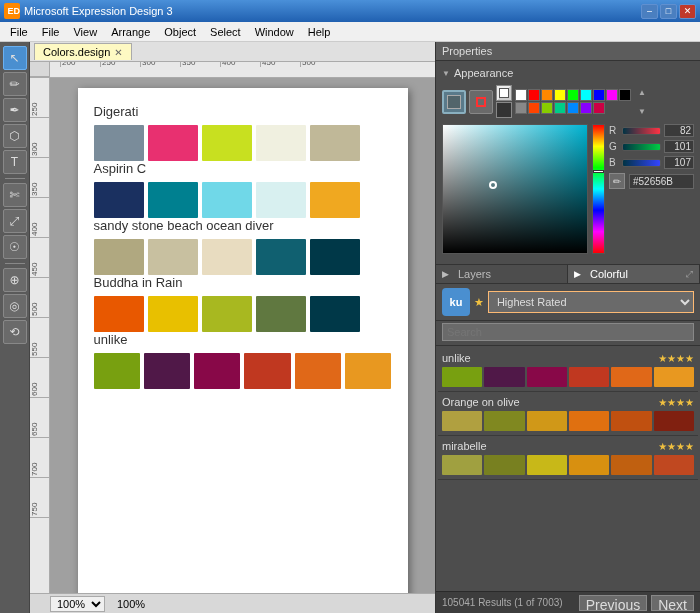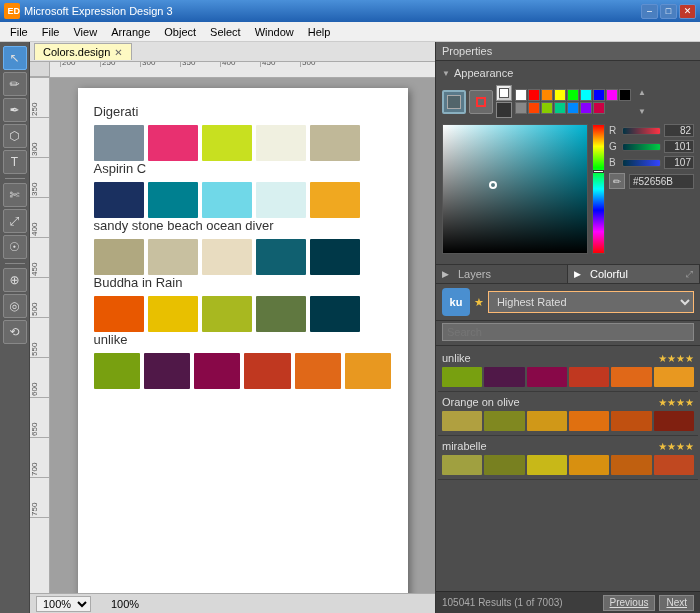--- a/index.html
+++ b/index.html
@@ -132,22 +132,22 @@
     .palette-name { font-size: 13px; color: #333; margin-bottom: 6px; }
     .palette-swatches { display: flex; gap: 4px; }
     .swatch { width: 50px; height: 36px; border-radius: 1px; }
 
     .canvas-bottom-bar {
       height: 20px;
       background: #d8d8d8;
       border-top: 1px solid #aaa;
       display: flex;
       align-items: center;
-      padding: 0 6px;
-      gap: 20px;
+      padding: 0 20px;
+      gap: 12px;
       font-size: 11px;
     }
     .zoom-select {
       background: #f0f0f0;
       border: 1px solid #aaa;
       padding: 0 2px;
       font-size: 11px;
       height: 16px;
     }
 
@@ -399,25 +399,24 @@
       align-items: center;
       justify-content: space-between;
       padding: 0 6px;
     }
     .results-text { color: #aaa; font-size: 10px; }
     .nav-btns { display: flex; gap: 4px; }
     .nav-btn {
       background: #6a6a6a;
       border: 1px solid #888;
       color: #ddd;
-      font-size: 10px;
+      font-size: 14px;
       padding: 1px 6px;
       cursor: pointer;
       height: 16px;
-      text-decoration: underline;
     }
     .cs { width: 14px; height: 14px; border: 1px solid #666; cursor: pointer; }
   </style>
 </head>
 <body>
 
 <div class="titlebar">
   <div class="titlebar-icon">
     <span>ED</span>
   </div>

